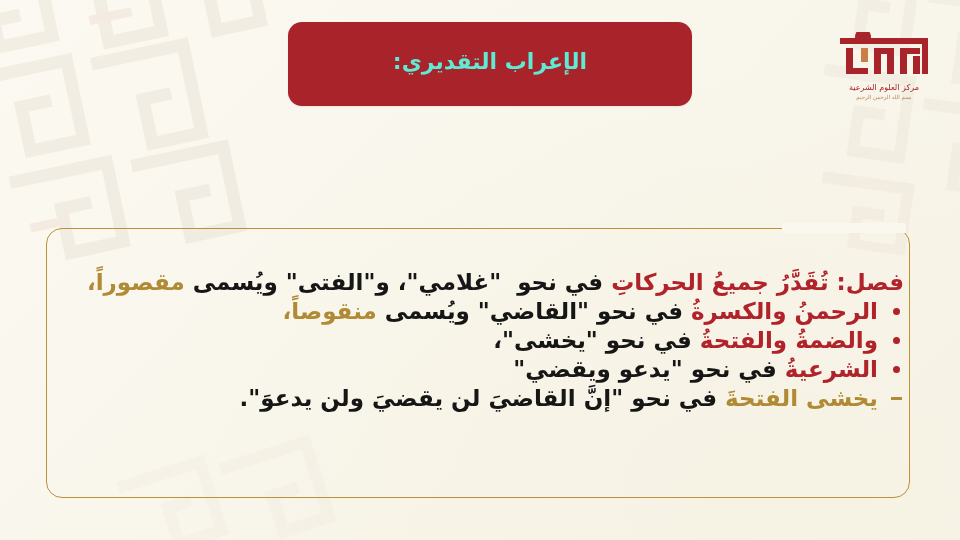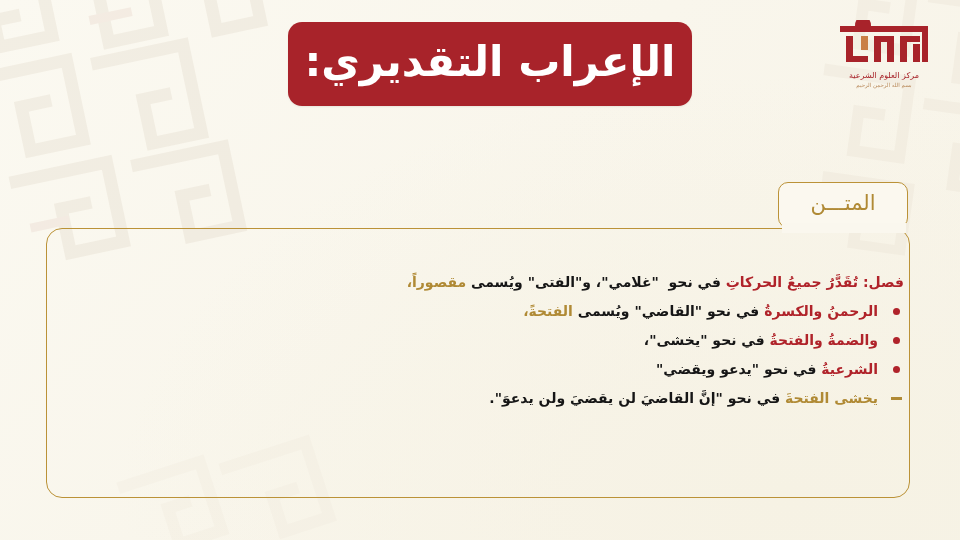--- a/index.html
+++ b/index.html
@@ -65,41 +65,41 @@
     width: 404px;
     height: 84px;
     background: #a8232a;
     border-radius: 14px;
     display: flex;
     align-items: center;
     justify-content: center;
     box-shadow: 0 1px 2px rgba(0,0,0,0.07);
   }
   .title-text {
-    color: #ffffff;
-    font-size: 42px;
+    color: #5eead4;
+    font-size: 22px;
     font-weight: bold;
     letter-spacing: 0.5px;
     font-family: "DejaVu Sans", sans-serif;
     direction: rtl;
     line-height: 1;
     padding-bottom: 4px;
   }
 
   
   .logo {
     position: absolute;
     right: 14px;
     top: 20px;
     width: 124px;
     height: 80px;
     display: flex;
     flex-direction: column;
     align-items: center;
-    justify-content: flex-start;
+    justify-content: flex-end;
   }
   .logo-mark {
     width: 116px;
     height: 48px;
     position: relative;
   }
   .logo-sub1 {
     color: #a8232a;
     font-size: 8px;
     letter-spacing: 0.2px;
@@ -168,21 +168,21 @@
     left: 56px;
     right: 56px;
     top: 268px;
     z-index: 5;
     direction: rtl;
     text-align: right;
   }
 
   .matn-line {
     display: block;
-    font-size: 14px;
+    font-size: 23px;
     line-height: 29px;
     color: #161616;
     font-weight: bold;
     white-space: nowrap;
     direction: rtl;
     position: relative;
   }
   .matn-line.first {
     padding-right: 0;
   }
@@ -275,28 +275,25 @@
         <rect x="74" y="16" width="7" height="26" fill="#a8232a"></rect>
         <rect x="74" y="16" width="20" height="6" fill="#a8232a"></rect>
         <rect x="87" y="24" width="7" height="18" fill="#a8232a"></rect>
         <rect x="96" y="10" width="6" height="32" fill="#a8232a"></rect>
       </svg>
     </div>
     <div class="logo-sub1">مركز العلوم الشرعية</div>
     <div class="logo-sub2">بسم الله الرحمن الرحيم</div>
   </div>
 
-  <div class="matn-tab">
-    <div class="matn-tab-label">المتـــن</div>
-  </div>
 
   <div class="content-box"></div>
   <div class="tab-notch"></div>
 
   <div class="matn-body" id="matn-body">
       <div class="matn-line first"><span class="seg red">فصل: </span><span class="seg red">تُقَدَّرُ جميعُ الحركاتِ </span><span class="seg dark">في نحو  "غلامي"، و"الفتى" ويُسمى </span><span class="seg gold">مقصوراً،</span></div>
-      <div class="matn-line bulleted"><span class="bullet-dot"></span><span class="seg red">الرحمنُ والكسرةُ </span><span class="seg dark">في نحو "القاضي" ويُسمى </span><span class="seg gold">الفتحةً،</span></div>
+      <div class="matn-line bulleted"><span class="bullet-dot"></span><span class="seg red">الرحمنُ والكسرةُ </span><span class="seg dark">في نحو "القاضي" ويُسمى </span><span class="seg gold">منقوصاً،</span></div>
       <div class="matn-line bulleted"><span class="bullet-dot"></span><span class="seg red">والضمةُ والفتحةُ </span><span class="seg dark">في نحو "يخشى"،</span></div>
       <div class="matn-line bulleted"><span class="bullet-dot"></span><span class="seg red">الشرعيةُ </span><span class="seg dark">في نحو "يدعو ويقضي"</span></div>
       <div class="matn-line bulleted"><span class="bullet-dash"></span><span class="seg gold">يخشى الفتحةَ </span><span class="seg dark">في نحو "إنَّ القاضيَ لن يقضيَ ولن يدعوَ".</span></div>
     </div>
 
 </div>
 
 </body></html>

